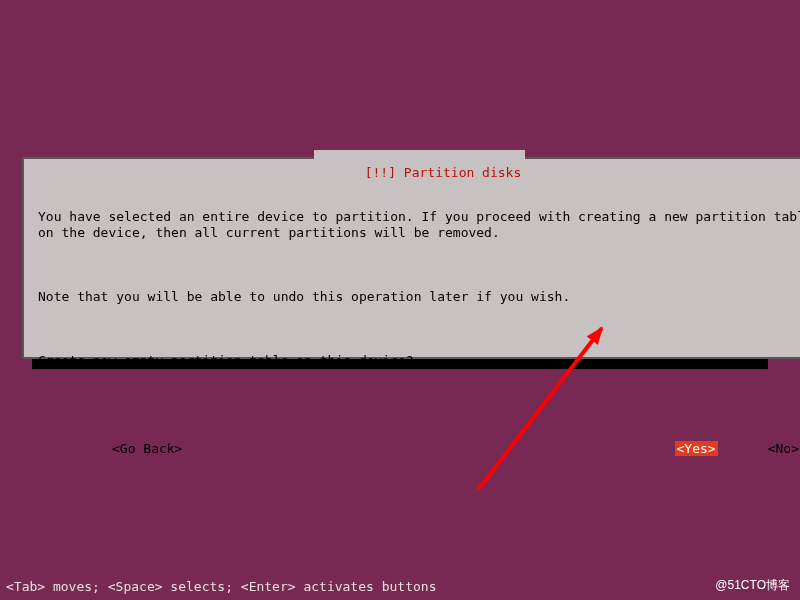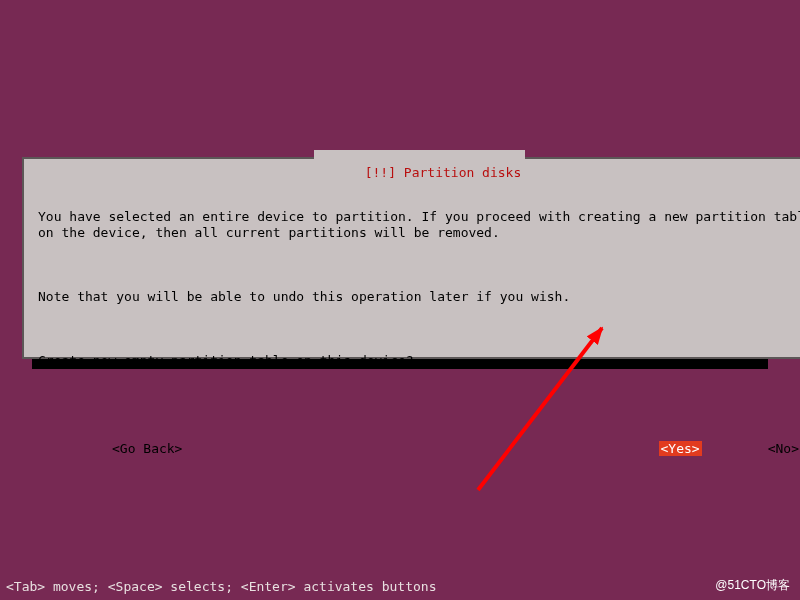--- a/index.html
+++ b/index.html
@@ -59,21 +59,21 @@
   .btn {
     display: inline-block;
     padding: 0 2px;
     color: #000;
     cursor: pointer;
   }
   .btn.sel {
     background: #e23b1f;
     color: #fff;
   }
-  .btn.no { margin-left: 28px; }
+  .btn.no { margin-left: 12px; }
   .footer {
     position: absolute;
     bottom: 6px;
     left: 6px;
     color: #e8e0e0;
     white-space: pre;
     text-align: right;
   }
   .watermark {
     position: absolute;

